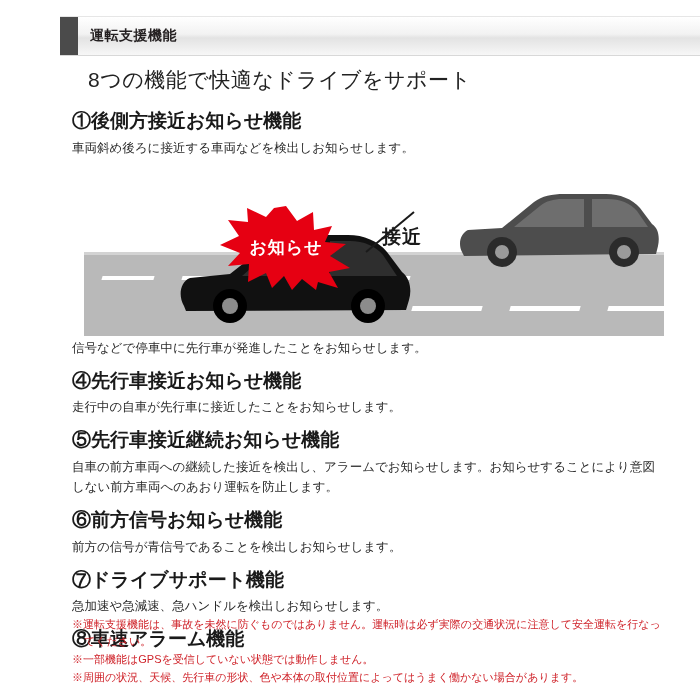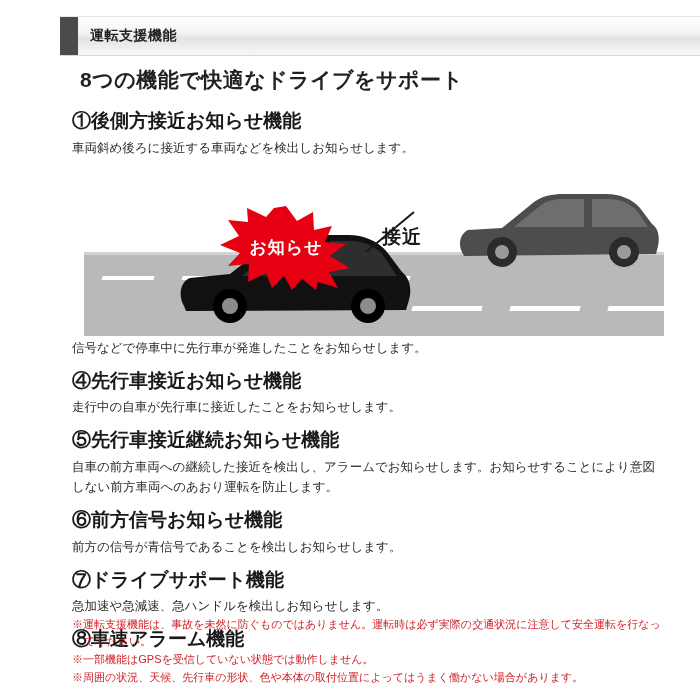--- a/index.html
+++ b/index.html
@@ -46,24 +46,24 @@
     top: 10px;
     font-size: 14px;
     font-weight: bold;
     color: #231f20;
     letter-spacing: 0.5px;
   }
 
   
   .main-heading {
     position: absolute;
-    left: 80px;
+    left: 88px;
     top: 66px;
     font-size: 21px;
-    font-weight: bold;
+    font-weight: normal;
     color: #222;
     letter-spacing: 0.5px;
   }
 
   
   .content {
     position: absolute;
     left: 72px;
     top: 108px;
     width: 592px;

